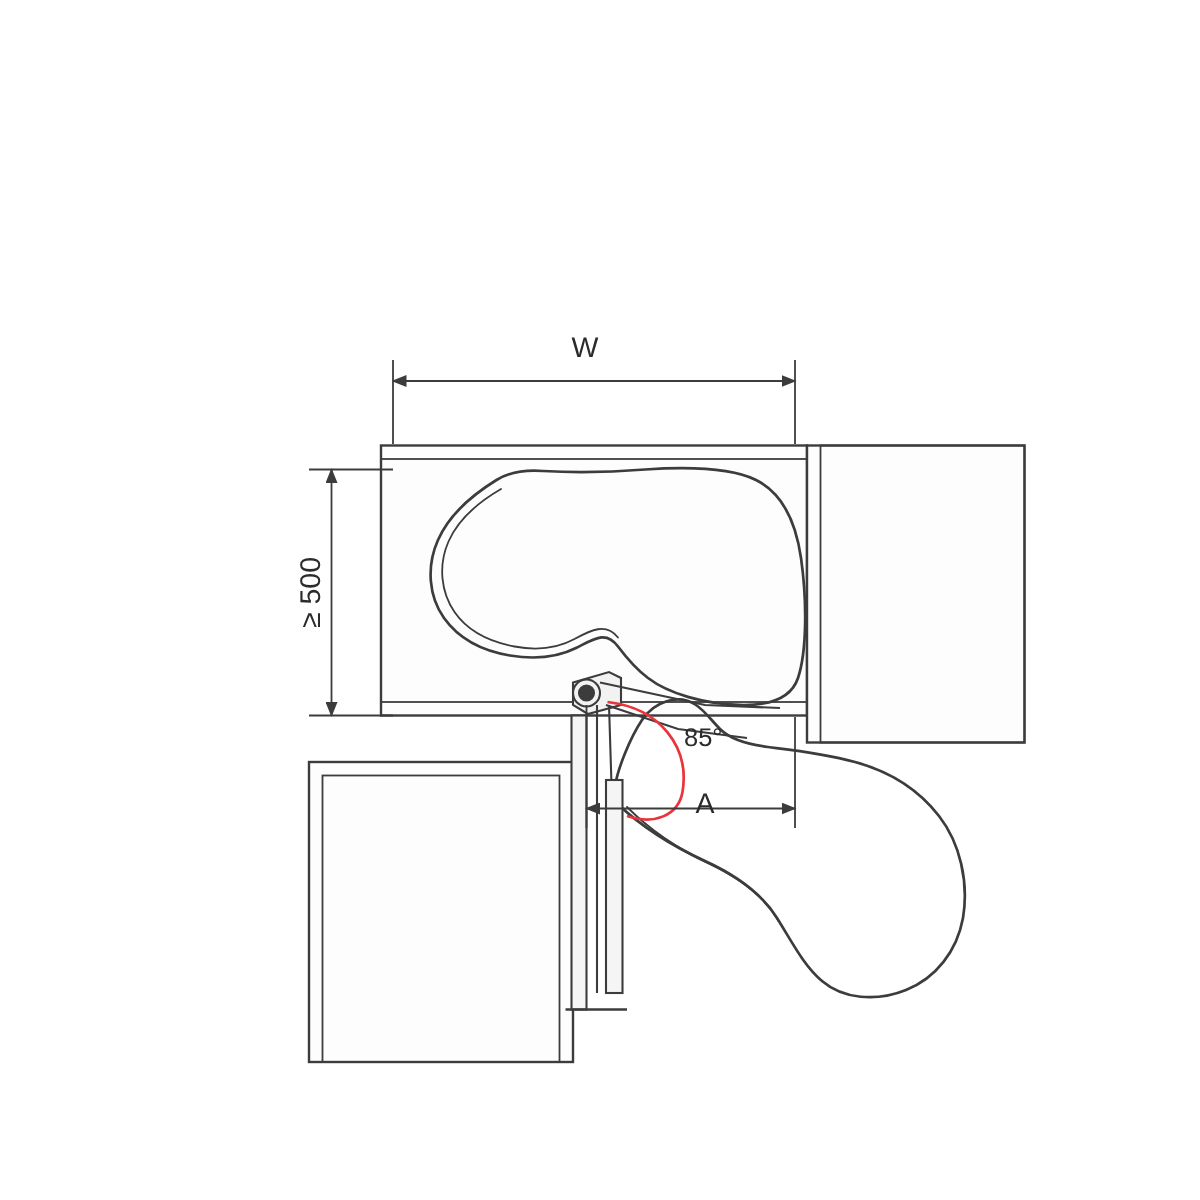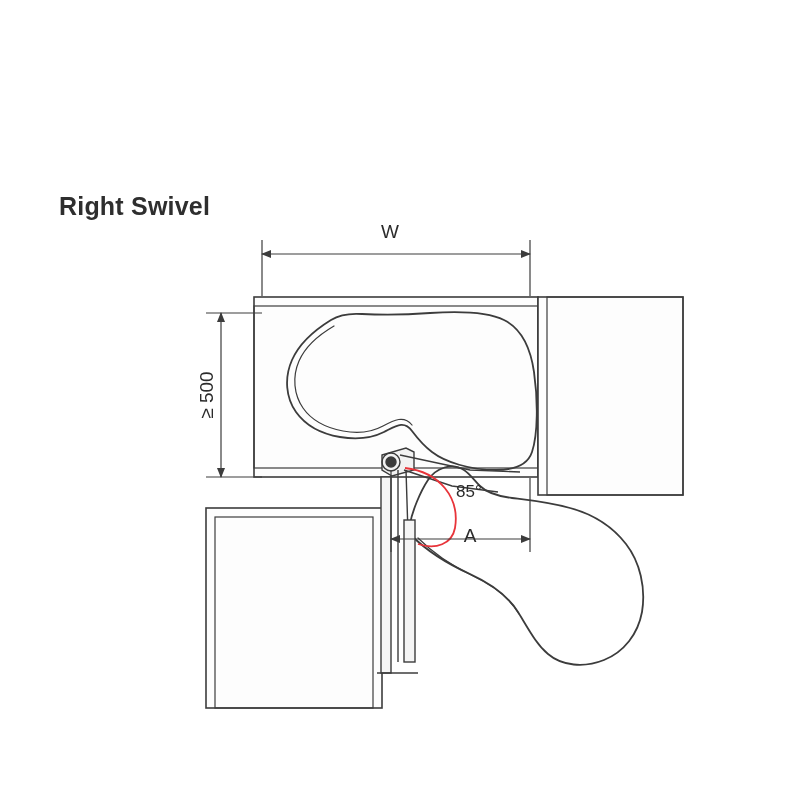--- a/index.html
+++ b/index.html
@@ -51,21 +51,20 @@
     font-family: "Liberation Sans", sans-serif;
     font-size: 19px;
     fill: #2b2b2b;
   }
 </style>
 </head>
 <body>
 
 <div id="stage">
 
-  <div id="title">Right Swivel</div>
 
   <svg id="diagram" viewBox="0 0 800 800">
     <defs>
       <marker id="arrowEnd" markerWidth="10" markerHeight="8" refX="9" refY="4" orient="auto" markerUnits="userSpaceOnUse">
         <path d="M0,0 L10,4 L0,8 z" fill="#3c3c3c"></path>
       </marker>
       <marker id="arrowStart" markerWidth="10" markerHeight="8" refX="1" refY="4" orient="auto" markerUnits="userSpaceOnUse">
         <path d="M10,0 L0,4 L10,8 z" fill="#3c3c3c"></path>
       </marker>
     </defs>

